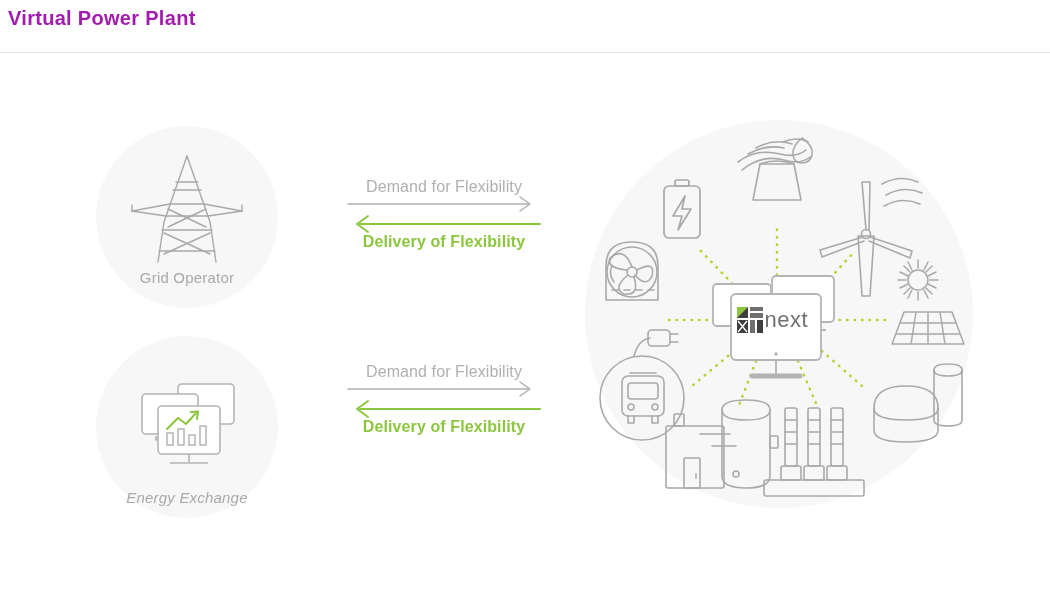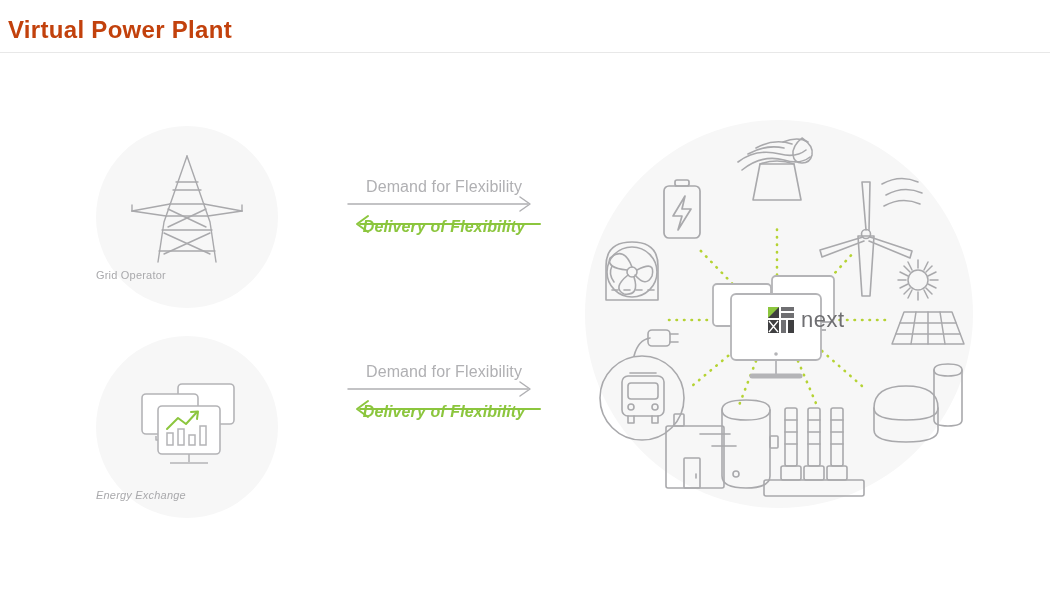--- a/index.html
+++ b/index.html
@@ -21,43 +21,44 @@
     position: absolute;
     left: 0; top: 0;
     width: 1050px;
     height: 53px;
     border-bottom: 1px solid #e8e8e8;
     box-sizing: border-box;
   }
   .header-title {
     position: absolute;
     left: 8px;
-    top: 16px;
-    font-size: 24px;
+    top: 7px;
+    font-size: 20px;
     font-weight: bold;
     letter-spacing: 0.3px;
-    color: #c2410c;
+    color: #a21caf;
   }
 
   
   .badge {
     position: absolute;
     width: 182px;
     height: 182px;
     border-radius: 50%;
     background: #f7f7f7;
   }
   .badge-grid   { left: 96px;  top: 126px; }
   .badge-market { left: 96px;  top: 336px; }
 
   .badge-label {
     position: absolute;
     left: 0;
     width: 182px;
-    font-size: 11px;
+    text-align: center;
+    font-size: 15px;
     color: #a9a9ac;
     letter-spacing: .2px;
   }
   .badge-grid .badge-label   { top: 143px; }
   .badge-market .badge-label { top: 153px; font-style: italic; }
 
   .badge-art {
     position: absolute;
     left: 0; top: 0;
     width: 182px; height: 182px;
@@ -77,24 +78,23 @@
     width: 200px;
     text-align: center;
     font-size: 16px;
     letter-spacing: .1px;
   }
   .caption-demand {
     top: 2px;
     color: #b0b0b3;
   }
   .caption-delivery {
-    top: 42px;
+    top: 57px;
     color: #8cc63e;
     font-weight: bold;
-    font-style: italic;
   }
   .flow-svg {
     position: absolute;
     left: 0; top: 16px;
     width: 200px; height: 46px;
   }
 
   
   .hub {
     position: absolute;
@@ -107,27 +107,27 @@
   }
   .hub-svg {
     position: absolute;
     left: 570px;
     top: 108px;
     width: 420px;
     height: 420px;
   }
   .hub-logo {
     position: absolute;
-    left: 767px;
+    left: 712px;
     top: 300px;
     width: 96px;
     height: 40px;
     display: flex;
     align-items: center;
-    gap: 6px;
+    justify-content: flex-end;
   }
   .hub-logo-mark { width: 28px; height: 28px; display:block; }
   .hub-logo-text {
     font-size: 22px;
     color: #6f6f72;
     letter-spacing: .5px;
     line-height: 1;
   }
 </style>
 </head>

